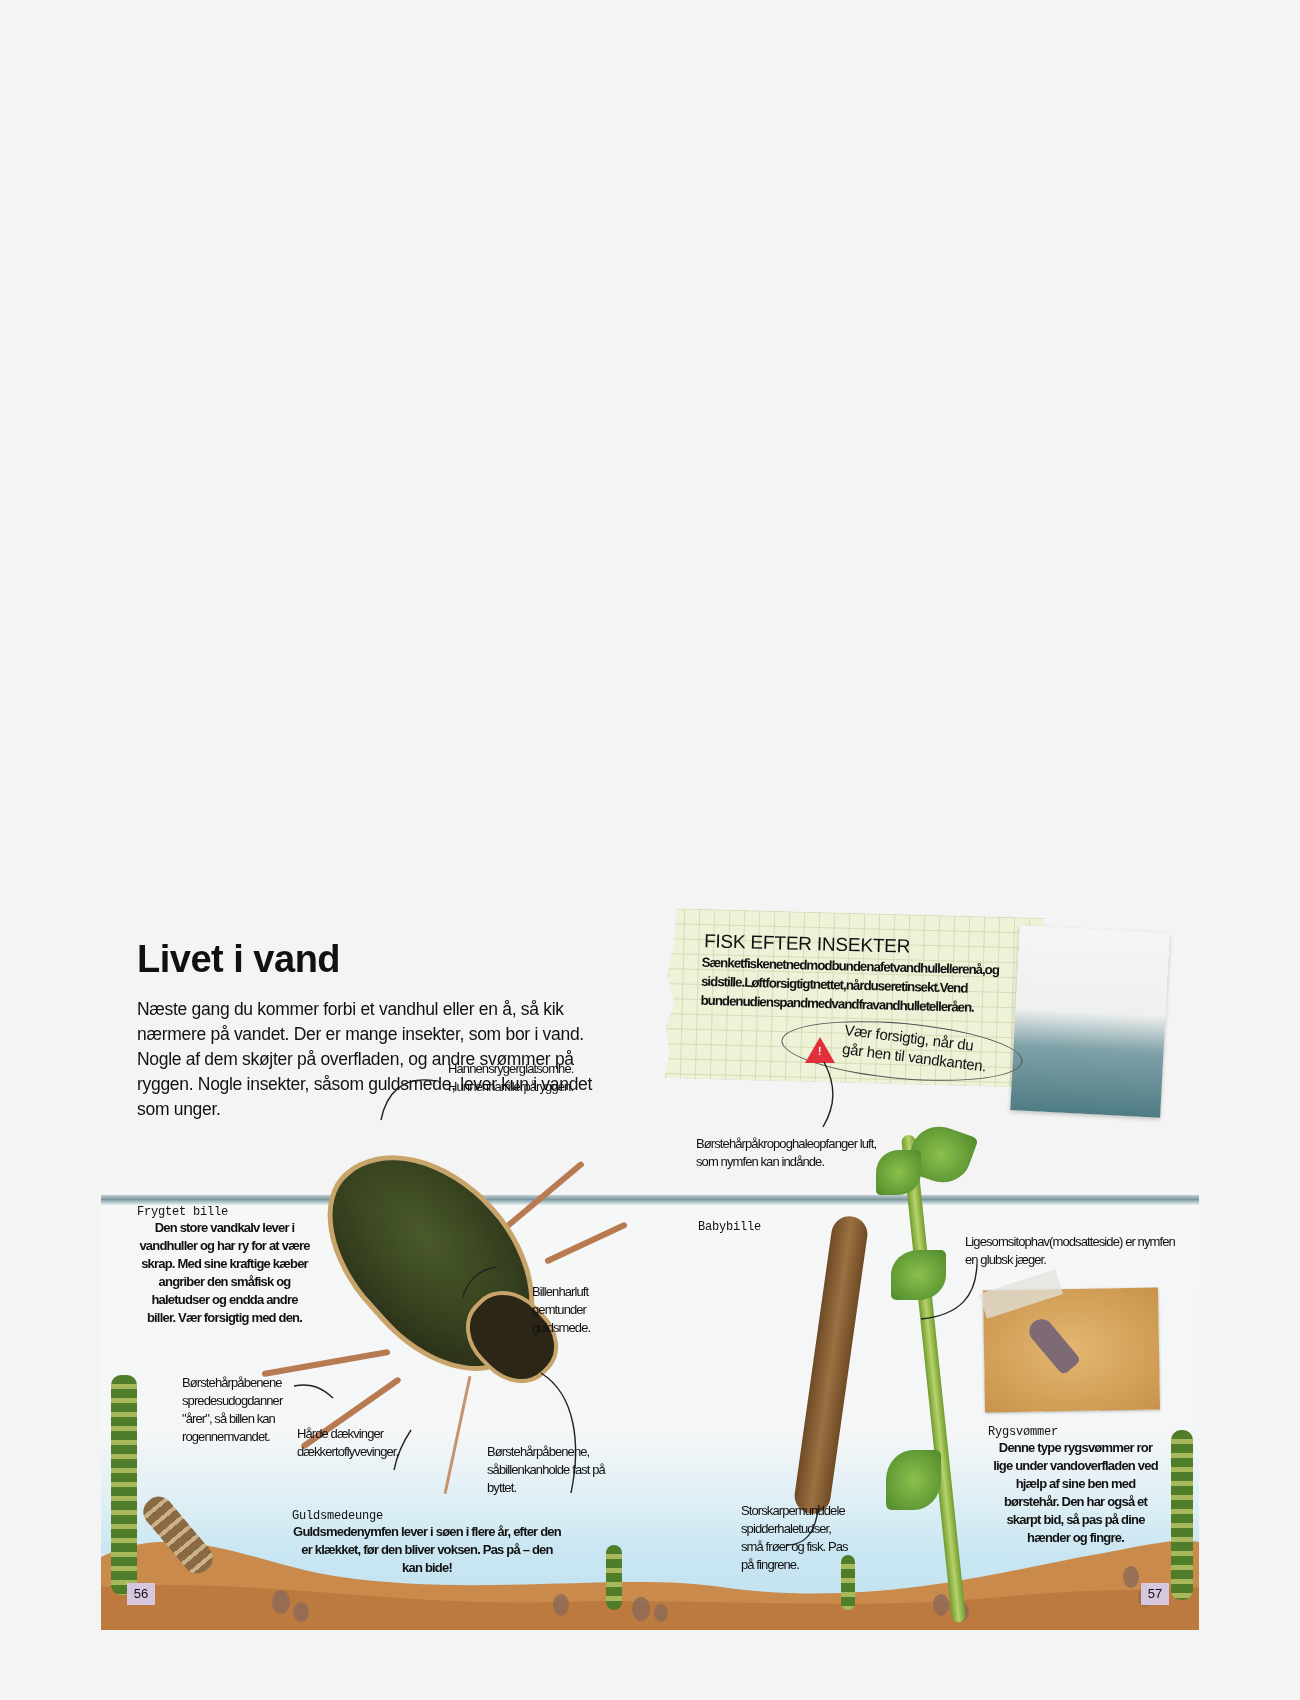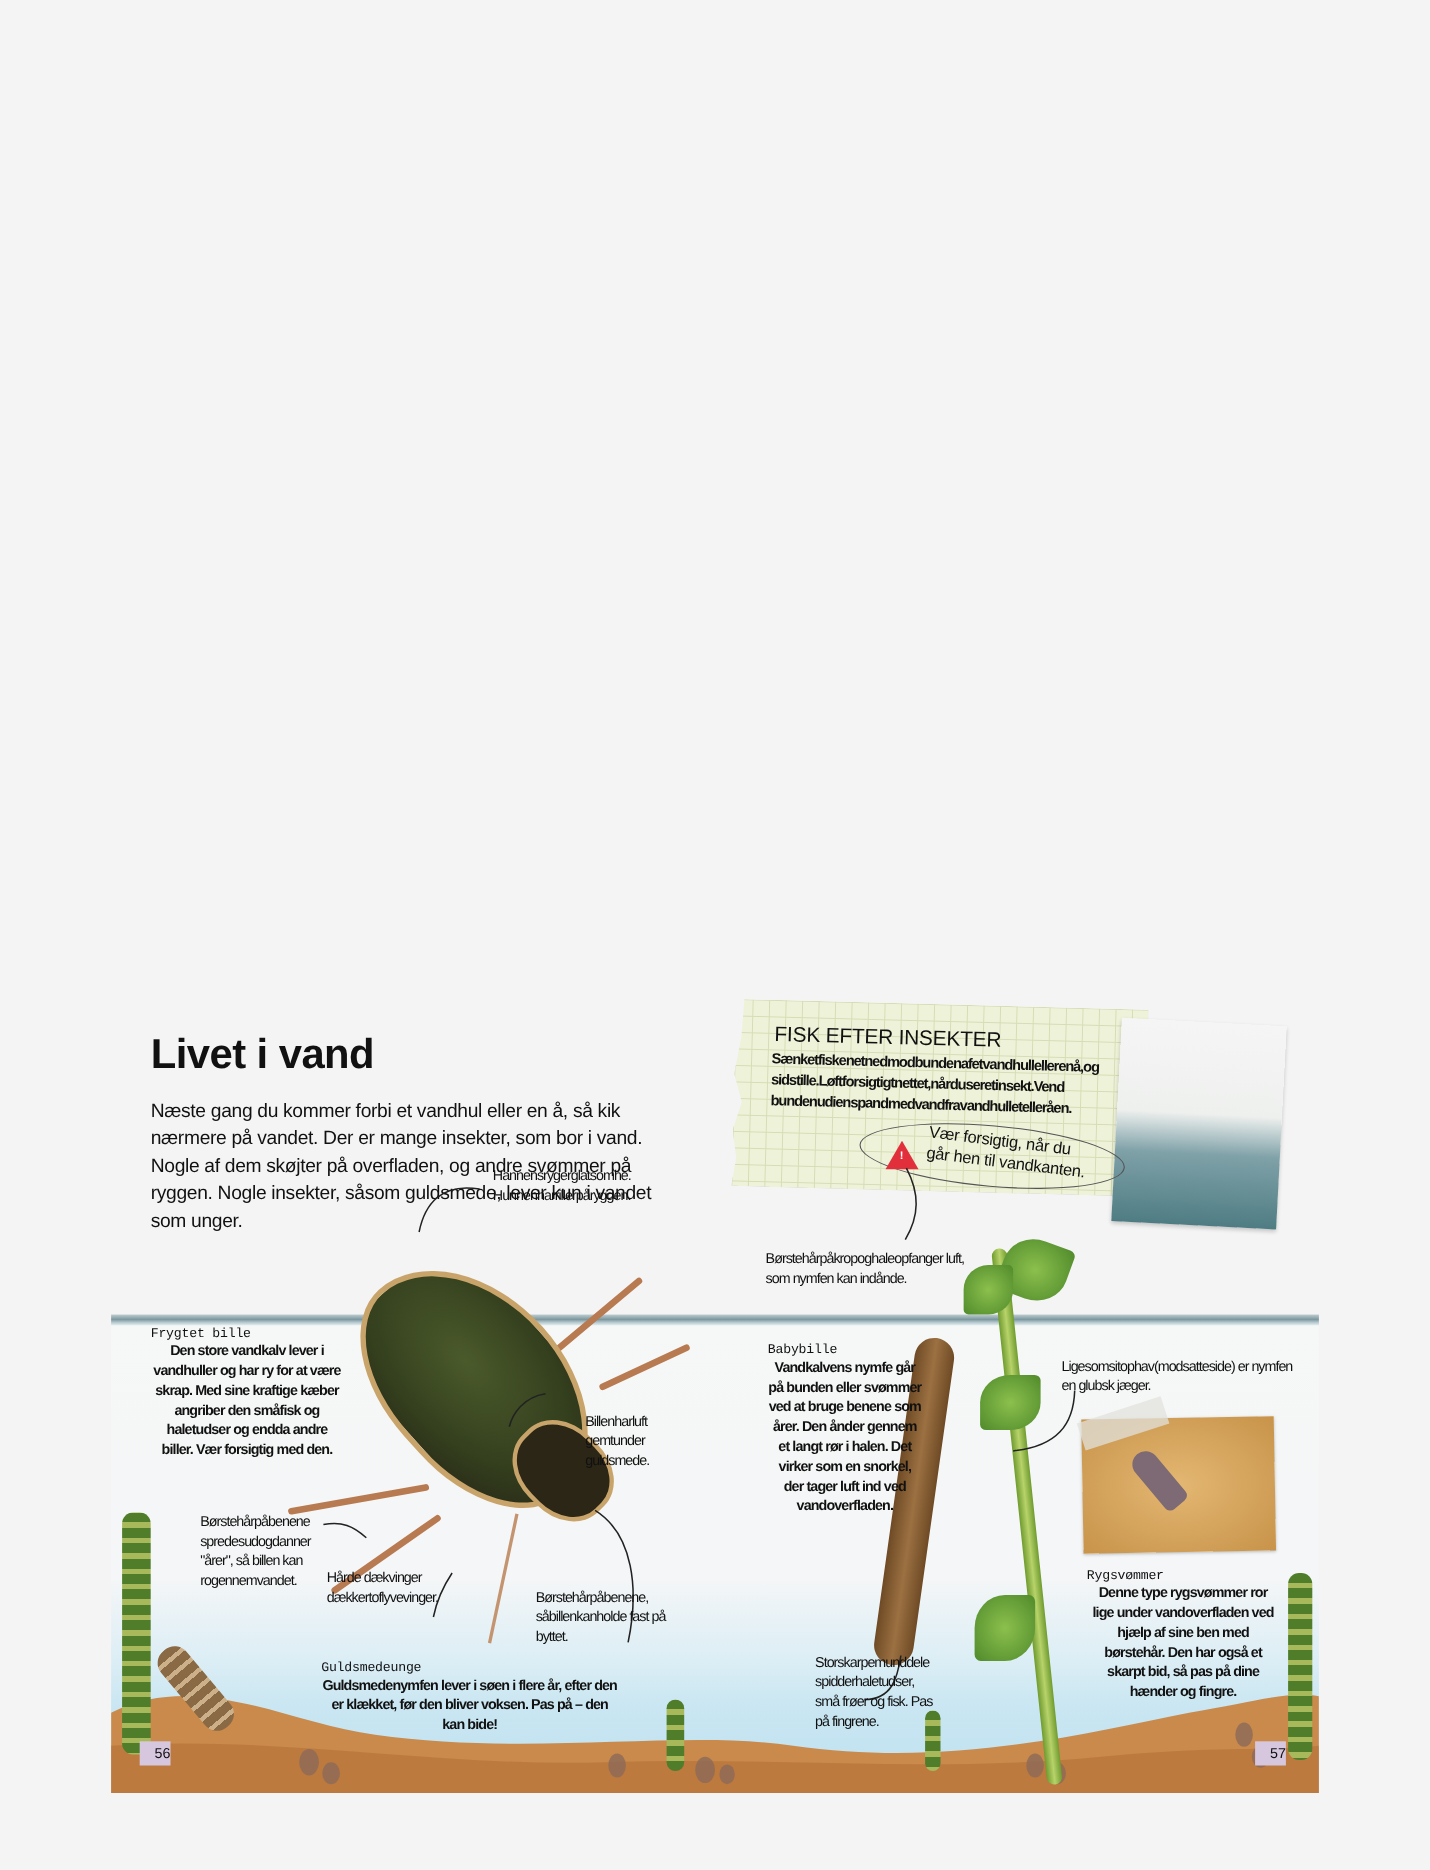--- a/index.html
+++ b/index.html
@@ -44,21 +44,21 @@
   .leg { background:#b87a50; height:6px; border-radius:3px; }
   
   .stem { left:800px; top:230px; width:14px; height:490px; background:linear-gradient(90deg,#6f9b2f,#b7d36a,#6f9b2f); transform:rotate(-6deg); transform-origin:top; border-radius:7px; }
   .leafblob { border-radius:50% 10% 50% 10%; background:radial-gradient(#8cc04d,#4f8a2b); }
   .nymph { left:712px; top:310px; width:36px; height:300px; background:linear-gradient(90deg,#6e4a25,#9c7142,#6e4a25); border-radius:18px; transform:rotate(8deg); }
   .photo { left:883px; top:384px; width:175px; height:122px; background:radial-gradient(#e3b772,#c8934a); transform:rotate(-1deg); box-shadow:0 1px 3px rgba(0,0,0,.25); }
   .tape { left:880px; top:376px; width:80px; height:26px; background:rgba(225,225,220,.75); transform:rotate(-18deg); }
   .bug { left:940px; top:410px; width:24px; height:60px; background:#7d6a75; border-radius:12px 12px 6px 6px; transform:rotate(-40deg); }
   .larva { left:62px; top:585px; width:30px; height:90px; background:repeating-linear-gradient(#8a6a45 0 8px,#cbb08a 8px 12px); border-radius:14px; transform:rotate(-40deg); }
   .weed { width:26px; background:repeating-linear-gradient(#4f7d2a 0 9px,#a7b95a 9px 14px); border-radius:10px; }
-  .pagenum { width:28px; height:22px; background:#d6c7df; font-size:13px; text-align:right; line-height:22px; }
+  .pagenum { width:28px; height:22px; background:#d6c7df; font-size:13px; text-align:center; line-height:22px; }
   svg.arrows { position:absolute; left:0; top:0; }
 </style>
 </head>
 <body>
 
 <div class="spread">
   <div class="abs water-bg"></div>
 
   <svg class="abs ground" width="1098" height="113" viewBox="0 0 1098 113" preserveAspectRatio="none">
     <path d="M0,40 C80,0 160,50 240,60 C380,80 520,55 620,70 C760,90 880,60 980,40 C1040,30 1070,20 1098,25 L1098,113 L0,113 Z" fill="#c98a4c"></path>
@@ -137,21 +137,20 @@
   <div class="abs lbl" style="left:595px;top:230px;width:200px">Børstehårpåkropoghaleopfanger luft, som nymfen kan indånde.</div>
   <div class="abs lbl" style="left:864px;top:328px;width:225px">Ligesomsitophav(modsatteside) er nymfen en glubsk jæger.</div>
   <div class="abs lbl" style="left:640px;top:597px;width:110px">Storskarpemunddele spidderhaletudser, små frøer og fisk. Pas på fingrene.</div>
 
   <div class="abs" style="left:36px;top:300px;width:175px">
     <h3 class="cap-h">Frygtet bille</h3>
     <div class="cap-t">Den store vandkalv lever i vandhuller og har ry for at være skrap. Med sine kraftige kæber angriber den småfisk og haletudser og endda andre biller. Vær forsigtig med den.</div>
   </div>
   <div class="abs" style="left:597px;top:315px;width:140px">
     <h3 class="cap-h">Babybille</h3>
-    <div class="cap-t">Vandkalvens nymfe går på bunden eller svømmer ved at bruge benene som årer. Den ånder gennem et langt rør i halen. Det virker som en snorkel, der tager luft ind ved vandoverfladen.</div>
   </div>
   <div class="abs" style="left:191px;top:604px;width:270px">
     <h3 class="cap-h">Guldsmedeunge</h3>
     <div class="cap-t">Guldsmedenymfen lever i søen i flere år, efter den er klækket, før den bliver voksen. Pas på – den kan bide!</div>
   </div>
   <div class="abs" style="left:887px;top:520px;width:175px">
     <h3 class="cap-h">Rygsvømmer</h3>
     <div class="cap-t">Denne type rygsvømmer ror lige under vandoverfladen ved hjælp af sine ben med børstehår. Den har også et skarpt bid, så pas på dine hænder og fingre.</div>
   </div>
 

